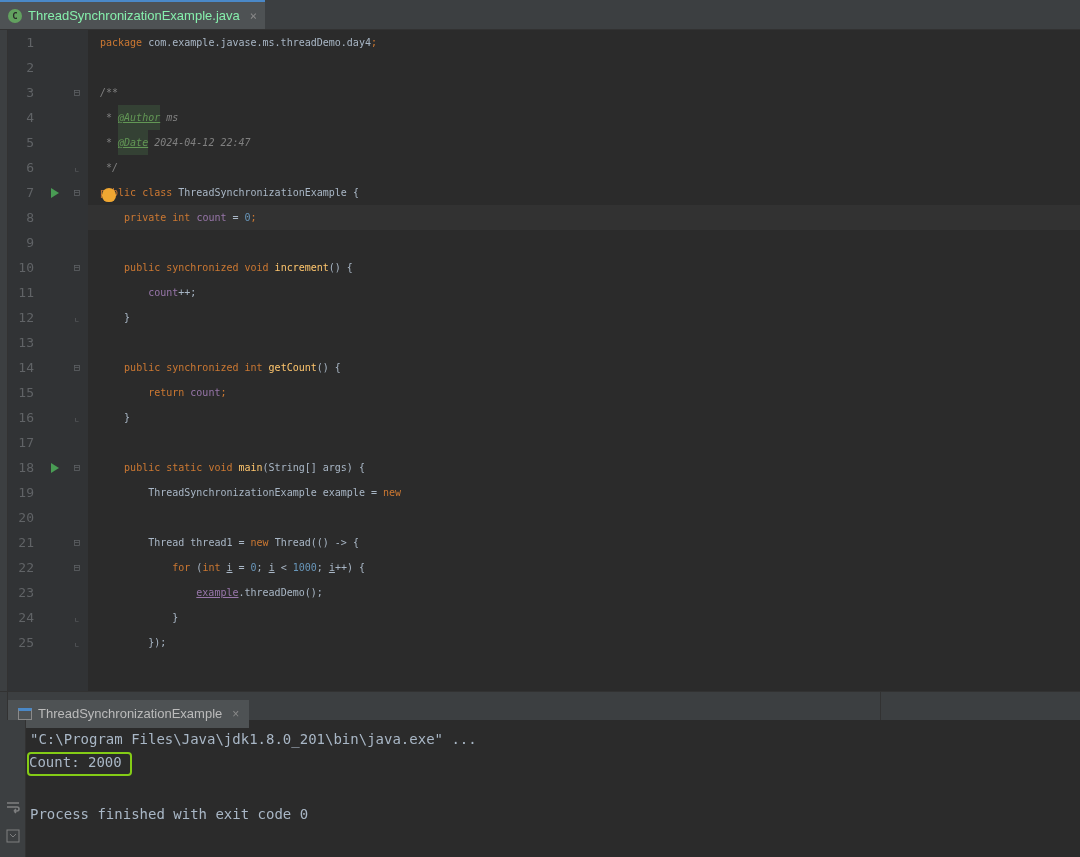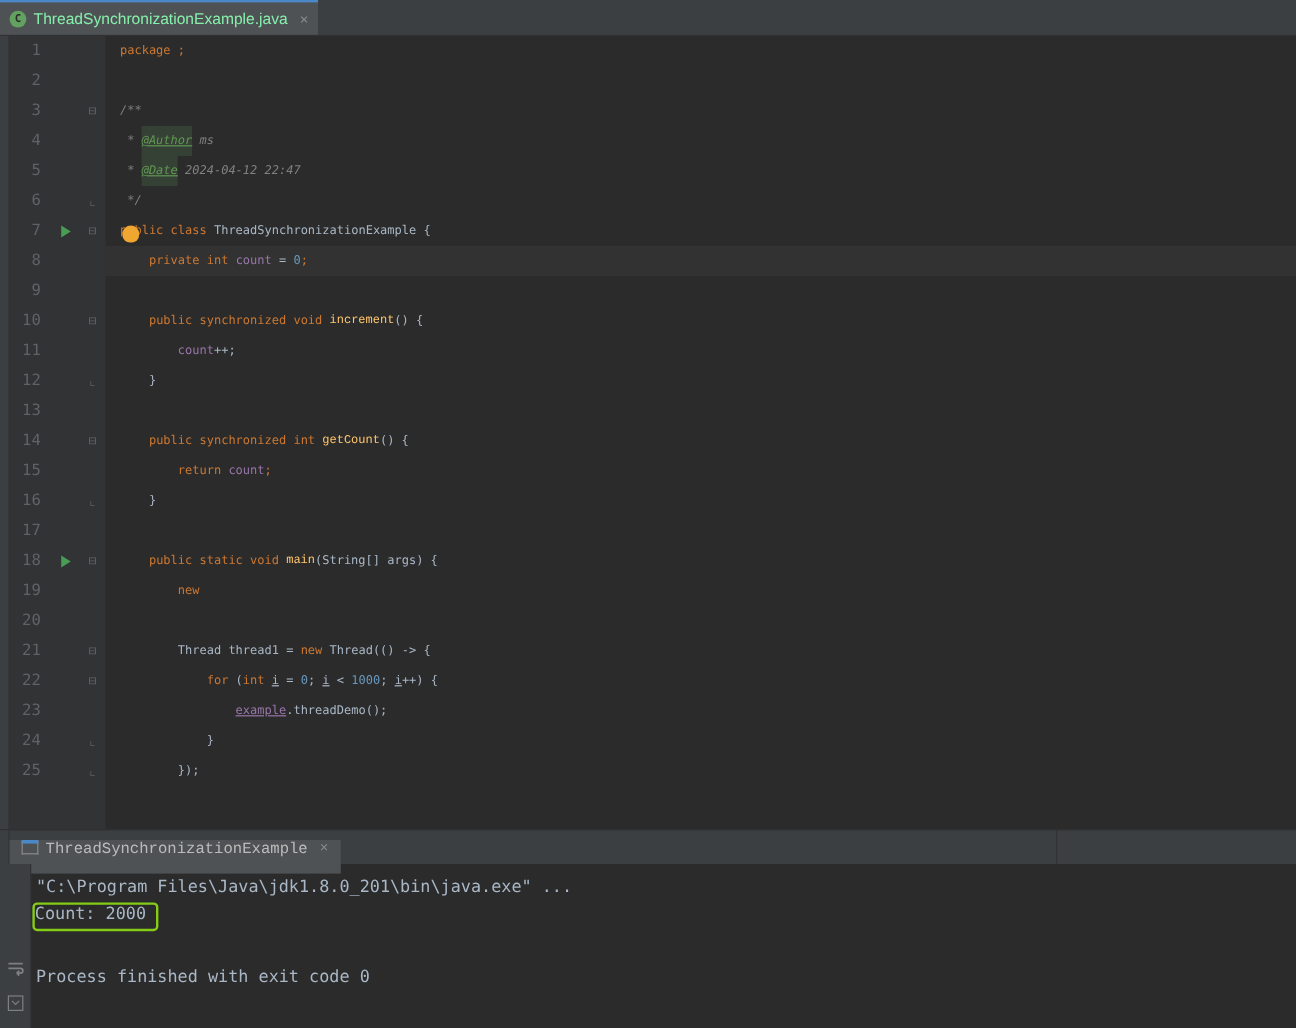--- a/index.html
+++ b/index.html
@@ -110,21 +110,21 @@
   font-size: 10px;
   line-height: 25px;
 }
 .current-line {
   background: #323232;
 }
 .kw { color: #cc7832; }
 .comment { color: #808080; font-style: italic; }
 .comment-tag { color: #629755; font-style: italic; background: #344134; text-decoration: underline; }
 .comment-val { color: #808080; font-style: italic; }
-.method { color: #ffc66d; font-family: Liberation Mono, monospace; }
+.method { color: #ffc66d; }
 .num { color: #6897bb; }
 .field { color: #9876aa; }
 .ident { color: #a9b7c6; }
 .underline { text-decoration: underline; }
 .bulb {
   display: inline-block;
   width: 14px;
   height: 14px;
   background: #f0a732;
   border-radius: 50% 50% 45% 45%;
@@ -142,25 +142,26 @@
   align-items: center;
 }
 .console-left-tools {
   width: 8px;
   height: 100%;
   background: #3c3f41;
   border-right: 1px solid #323232;
 }
 .console-tab {
   display: flex;
+  align-items: center;
   padding: 0 10px;
   height: 100%;
   gap: 6px;
   background: #4e5254;
-  font-family: Liberation Mono, monospace;
+  font-family: Liberation Sans, sans-serif;
   font-size: 13px;
   color: #bbbbbb;
   margin-top: 15px;
 }
 .console-tab-icon {
   width: 14px;
   height: 12px;
   border: 1px solid #8a8a8a;
   border-top: 3px solid #4a88c7;
 }
@@ -347,39 +348,39 @@
         <div class="line-marker"></div>
         <div class="line-marker fold-marker">⌞</div>
       </div>
       <div class="gutter-row">
         <div class="line-number">25</div>
         <div class="line-marker"></div>
         <div class="line-marker fold-marker">⌞</div>
       </div>
     </div>
   <div class="code-area" id="code">
-      <div class="code-line"><span></span><span class="kw">package </span><span class="kw">;</span></div>
+      <div class="code-line"><span></span><span class="kw">package </span><span class="ident">com.example.javase.ms.threadDemo.day4</span><span class="kw">;</span></div>
       <div class="code-line"><span></span></div>
       <div class="code-line"><span></span><span class="comment">/**</span></div>
       <div class="code-line"><span></span><span class="comment"> * </span><span class="comment-tag">@Author</span><span class="comment-val"> ms</span></div>
       <div class="code-line"><span></span><span class="comment"> * </span><span class="comment-tag">@Date</span><span class="comment-val"> 2024-04-12 22:47</span></div>
       <div class="code-line"><span></span><span class="comment"> */</span></div>
       <div class="code-line"><span></span><span class="bulb" style="left: 14px;"></span><span class="kw">public class </span><span class="ident">ThreadSynchronizationExample {</span></div>
       <div class="code-line current-line"><span>    </span><span class="kw">private</span><span class="ident"> </span><span class="kw">int </span><span class="field">count</span><span class="ident"> = </span><span class="num">0</span><span class="kw">;</span></div>
       <div class="code-line"><span>    </span></div>
       <div class="code-line"><span>    </span><span class="kw">public synchronized void </span><span class="method">increment</span><span class="ident">() {</span></div>
       <div class="code-line"><span>        </span><span class="field">count</span><span class="ident">++;</span></div>
       <div class="code-line"><span>    </span><span class="ident">}</span></div>
       <div class="code-line"><span>    </span></div>
       <div class="code-line"><span>    </span><span class="kw">public synchronized int </span><span class="method">getCount</span><span class="ident">() {</span></div>
       <div class="code-line"><span>        </span><span class="kw">return </span><span class="field">count</span><span class="kw">;</span></div>
       <div class="code-line"><span>    </span><span class="ident">}</span></div>
       <div class="code-line"><span>    </span></div>
       <div class="code-line"><span>    </span><span class="kw">public static void </span><span class="method">main</span><span class="ident">(String[] args) {</span></div>
-      <div class="code-line"><span>        </span><span class="kw">new </span></div>
+      <div class="code-line"><span>        </span><span class="ident">ThreadSynchronizationExample example = </span><span class="kw">new </span></div>
       <div class="code-line"><span>        </span></div>
       <div class="code-line"><span>        </span><span class="ident">Thread thread1 = </span><span class="kw">new </span><span class="ident">Thread(() -&gt; {</span></div>
       <div class="code-line"><span>            </span><span class="kw">for </span><span class="ident">(</span><span class="kw">int </span><span class="ident underline">i</span><span class="ident"> = </span><span class="num">0</span><span class="ident">; </span><span class="ident underline">i</span><span class="ident"> &lt; </span><span class="num">1000</span><span class="ident">; </span><span class="ident underline">i</span><span class="ident">++) {</span></div>
       <div class="code-line"><span>                </span><span class="field underline">example</span><span class="ident">.threadDemo();</span></div>
       <div class="code-line"><span>            </span><span class="ident">}</span></div>
       <div class="code-line"><span>        </span><span class="ident">});</span></div>
     </div>
 </div>
 
 <div class="console-panel">

